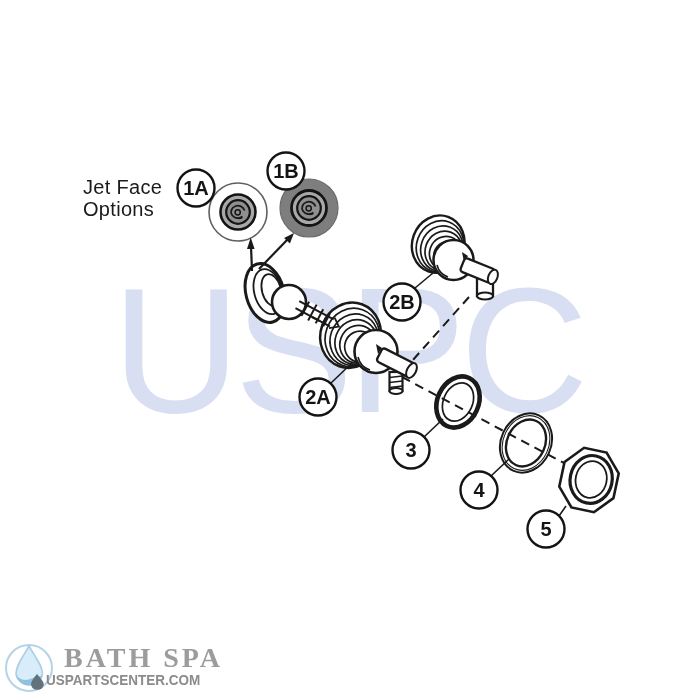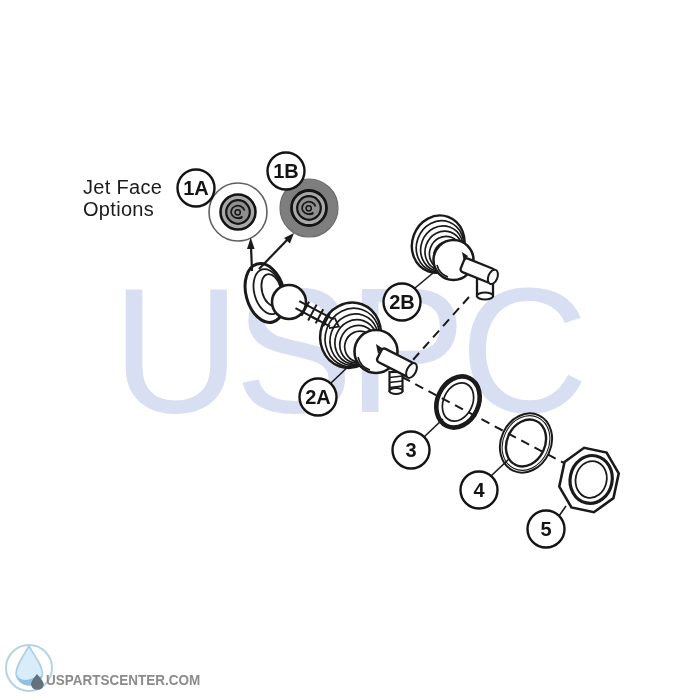--- a/index.html
+++ b/index.html
@@ -188,14 +188,15 @@
       </g>
     </g>
   </svg>
 
   <svg id="footer-logo" width="360" height="62" viewBox="0 0 360 62">
     <circle cx="25" cy="32" r="23" fill="none" stroke="#b5d3e8" stroke-width="2"></circle>
     <path d="M 25,10 C 19,21 12,29 12,38 A 13.5,13.5 0 0 0 38.5,38 C 38.5,29 31,21 25,10 Z" fill="#d8ecf9" stroke="#a9cfe7" stroke-width="1.6"></path>
     <path d="M 12.5,40 Q 19,46 26,43 Q 32,40.5 38.3,40 A 13.5,13.5 0 0 1 12.5,40 Z" fill="#8fc2de"></path>
     <path d="M 33,38 c -4,5 -6,7.5 -6,10.5 a 6.5,6.5 0 0 0 12.8,0 C 39.8,45.5 37,43 33,38 Z" fill="#64727d"></path>
   </svg>
+  <div id="brand-name">BATH SPA</div>
   <div id="site-name">USPARTSCENTER.COM</div>
 </div>
 
 </body></html>

